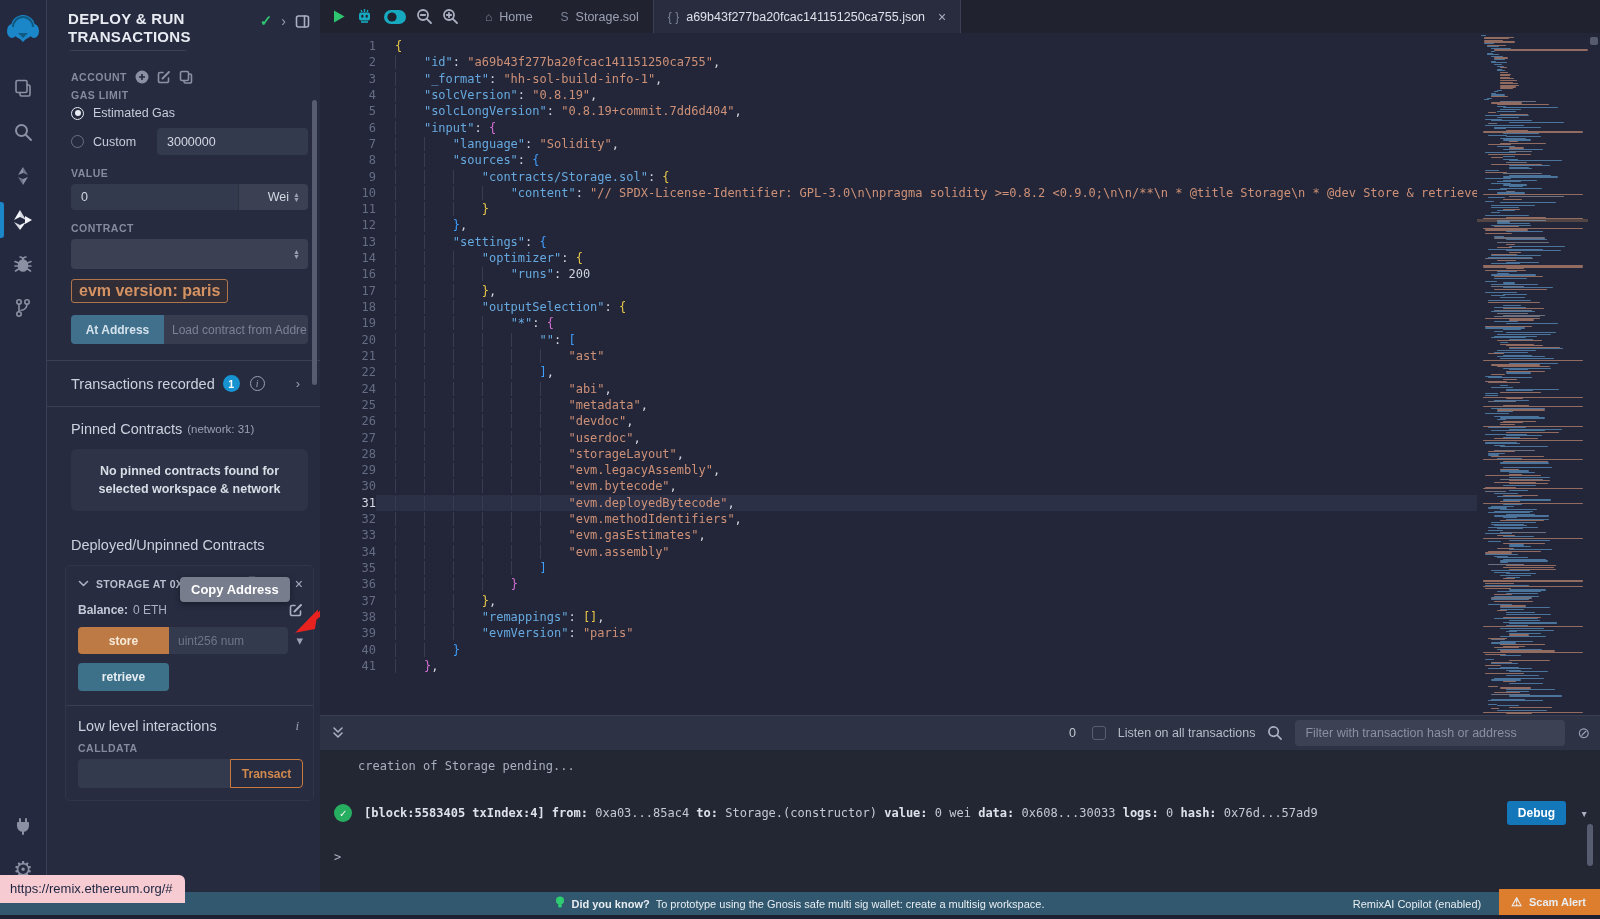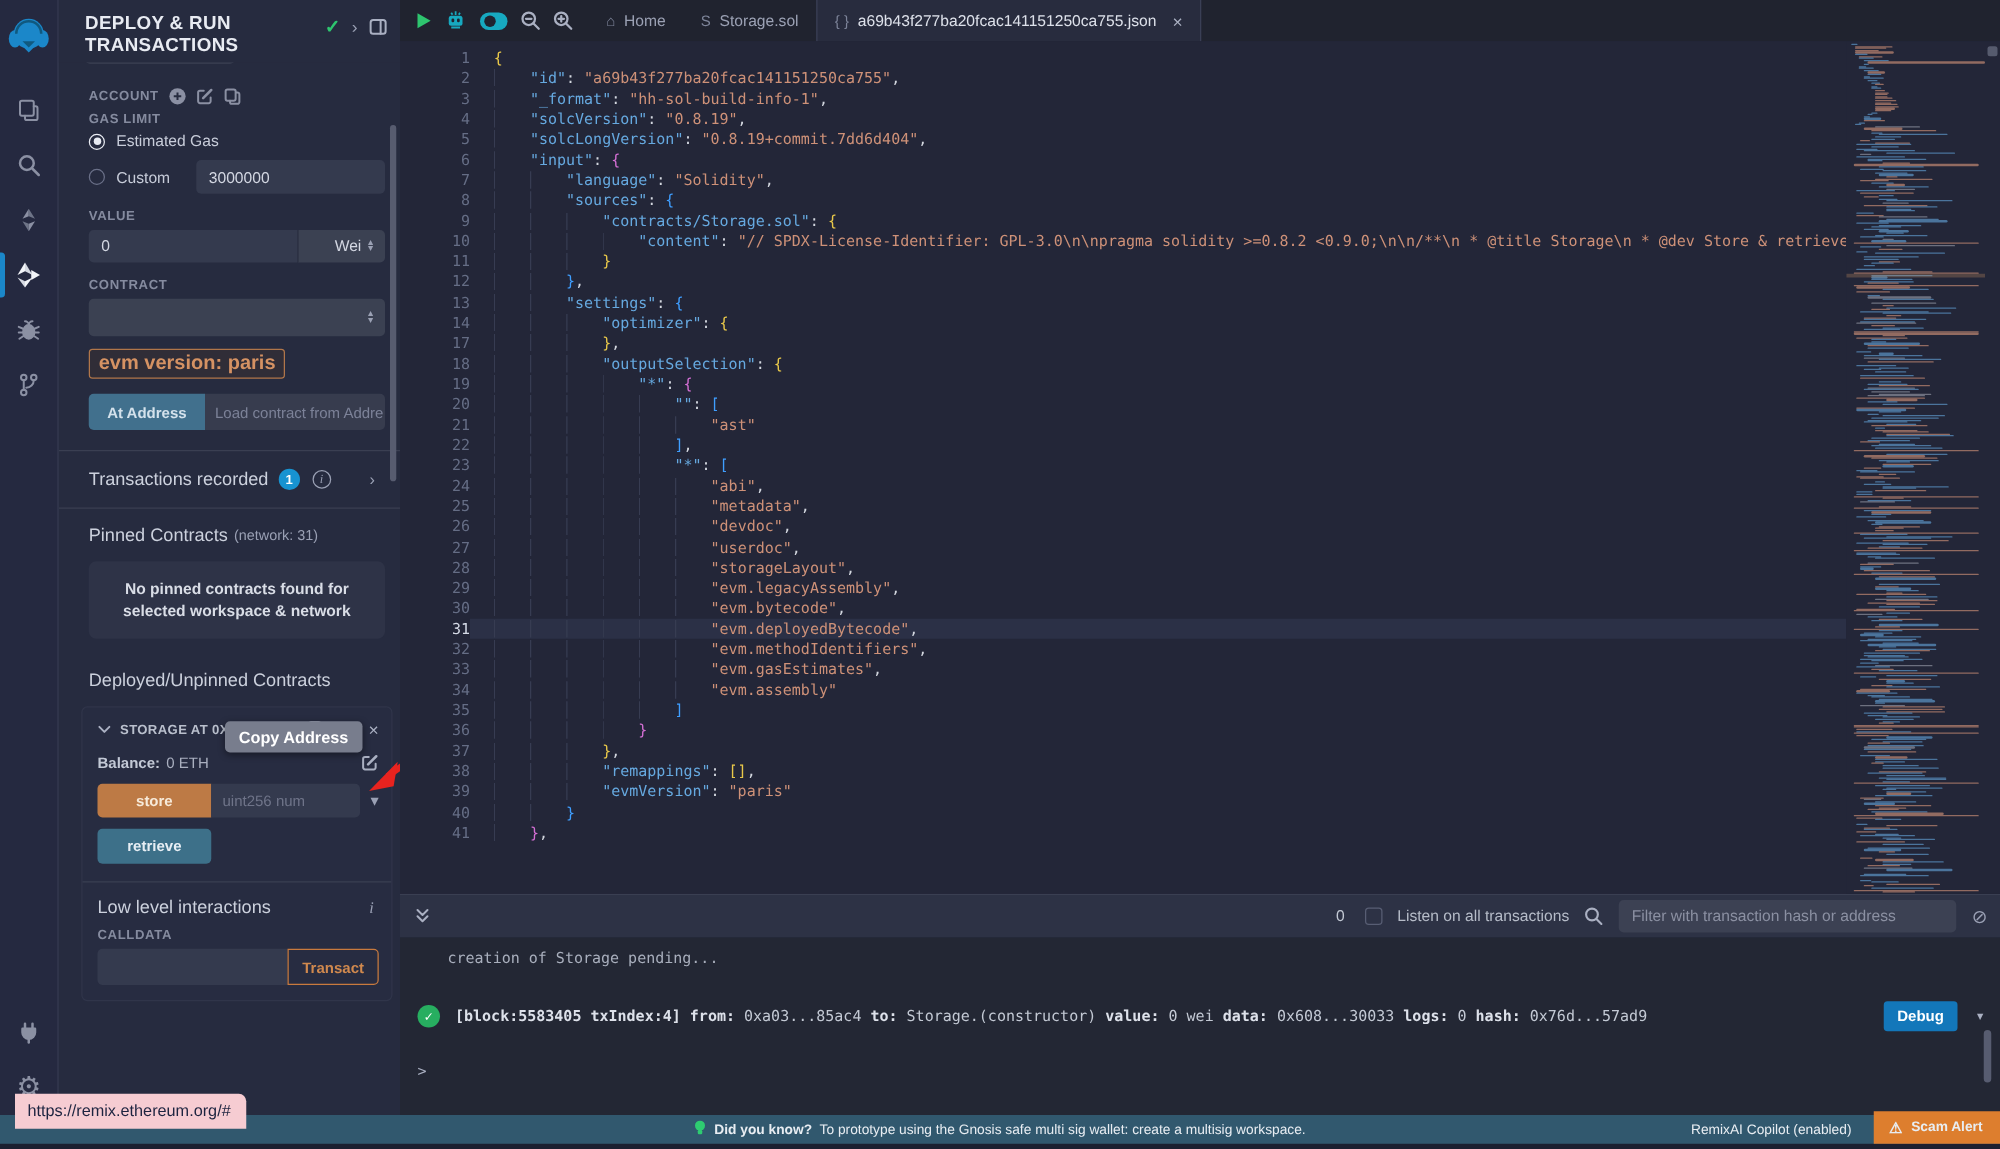--- a/index.html
+++ b/index.html
@@ -134,21 +134,21 @@
   
   .statusbar { height:23px; background:#31586e; display:flex; align-items:center; position:relative; flex:none; color:#e8edf2; font-size:11px; }
   .sb-center { position:absolute; left:0; right:0; display:flex; justify-content:center; align-items:center; gap:6px; }
   .sb-center b { font-weight:bold; }
   .bulb { color:#2ecc71; font-size:11px; }
   .sb-right { margin-left:auto; display:flex; align-items:center; height:100%; }
   .copilot { margin-right:18px; position:relative; z-index:2; }
   .scam { background:#dd7e2e; height:26px; margin-top:-3px; display:flex; align-items:center; gap:7px; padding:0 14px 0 12px; font-weight:bold; border-radius:0 0 0 0; position:relative; z-index:2; }
   .scam .warn { font-size:12px; }
   .bottom-strip { height:4px; background:#1c2030; flex:none; }
-  .url-tooltip { position:absolute; z-index:10; left:0; bottom:16px; background:#f6ccd2; color:#1d2440; font-size:13px; padding:6px 12px 7px 10px; border-radius:0 6px 0 0;margin-left:12px; }
+  .url-tooltip { position:absolute; z-index:10; left:0; bottom:16px; background:#f6ccd2; color:#1d2440; font-size:13px; padding:6px 12px 7px 10px; border-radius:0 6px 0 0; }
 
   svg.ic { stroke:#8b90a3; fill:none; stroke-width:1.6; stroke-linecap:round; stroke-linejoin:round; }
   svg.ic.light { stroke:#aab0c2; }
 </style>
 </head>
 <body>
 
 <div class="app">
   <div class="main-row">
 
@@ -426,27 +426,27 @@
             <div class="code-line"><span class="ln">5</span><span class="lc"><span class="ind">    </span><span class="tk k">"solcLongVersion"</span><span class="tk p">: </span><span class="tk s">"0.8.19+commit.7dd6d404"</span><span class="tk p">,</span></span></div>
             <div class="code-line"><span class="ln">6</span><span class="lc"><span class="ind">    </span><span class="tk k">"input"</span><span class="tk p">: </span><span class="tk b2">{</span></span></div>
             <div class="code-line"><span class="ln">7</span><span class="lc"><span class="ind">    </span><span class="ind">    </span><span class="tk k">"language"</span><span class="tk p">: </span><span class="tk s">"Solidity"</span><span class="tk p">,</span></span></div>
             <div class="code-line"><span class="ln">8</span><span class="lc"><span class="ind">    </span><span class="ind">    </span><span class="tk k">"sources"</span><span class="tk p">: </span><span class="tk b3">{</span></span></div>
             <div class="code-line"><span class="ln">9</span><span class="lc"><span class="ind">    </span><span class="ind">    </span><span class="ind">    </span><span class="tk k">"contracts/Storage.sol"</span><span class="tk p">: </span><span class="tk b1">{</span></span></div>
             <div class="code-line"><span class="ln">10</span><span class="lc"><span class="ind">    </span><span class="ind">    </span><span class="ind">    </span><span class="ind">    </span><span class="tk k">"content"</span><span class="tk p">: </span><span class="tk s">"// SPDX-License-Identifier: GPL-3.0\n\npragma solidity &gt;=0.8.2 &lt;0.9.0;\n\n/**\n * @title Storage\n * @dev Store &amp; retrieve value in a</span></span></div>
             <div class="code-line"><span class="ln">11</span><span class="lc"><span class="ind">    </span><span class="ind">    </span><span class="ind">    </span><span class="tk b1">}</span></span></div>
             <div class="code-line"><span class="ln">12</span><span class="lc"><span class="ind">    </span><span class="ind">    </span><span class="tk b3">}</span><span class="tk p">,</span></span></div>
             <div class="code-line"><span class="ln">13</span><span class="lc"><span class="ind">    </span><span class="ind">    </span><span class="tk k">"settings"</span><span class="tk p">: </span><span class="tk b3">{</span></span></div>
             <div class="code-line"><span class="ln">14</span><span class="lc"><span class="ind">    </span><span class="ind">    </span><span class="ind">    </span><span class="tk k">"optimizer"</span><span class="tk p">: </span><span class="tk b1">{</span></span></div>
+            <div class="code-line"><span class="ln">16</span><span class="lc"><span class="ind">    </span><span class="ind">    </span><span class="ind">    </span><span class="ind">    </span><span class="tk k">"runs"</span><span class="tk p">: </span><span class="tk n">200</span></span></div>
             <div class="code-line"><span class="ln">17</span><span class="lc"><span class="ind">    </span><span class="ind">    </span><span class="ind">    </span><span class="tk b1">}</span><span class="tk p">,</span></span></div>
             <div class="code-line"><span class="ln">18</span><span class="lc"><span class="ind">    </span><span class="ind">    </span><span class="ind">    </span><span class="tk k">"outputSelection"</span><span class="tk p">: </span><span class="tk b1">{</span></span></div>
             <div class="code-line"><span class="ln">19</span><span class="lc"><span class="ind">    </span><span class="ind">    </span><span class="ind">    </span><span class="ind">    </span><span class="tk k">"*"</span><span class="tk p">: </span><span class="tk b2">{</span></span></div>
             <div class="code-line"><span class="ln">20</span><span class="lc"><span class="ind">    </span><span class="ind">    </span><span class="ind">    </span><span class="ind">    </span><span class="ind">    </span><span class="tk k">""</span><span class="tk p">: </span><span class="tk b3">[</span></span></div>
             <div class="code-line"><span class="ln">21</span><span class="lc"><span class="ind">    </span><span class="ind">    </span><span class="ind">    </span><span class="ind">    </span><span class="ind">    </span><span class="ind">    </span><span class="tk s">"ast"</span></span></div>
             <div class="code-line"><span class="ln">22</span><span class="lc"><span class="ind">    </span><span class="ind">    </span><span class="ind">    </span><span class="ind">    </span><span class="ind">    </span><span class="tk b3">]</span><span class="tk p">,</span></span></div>
-            <div class="code-line"><span class="ln">23</span><span class="lc"><span class="ind">    </span><span class="ind">    </span><span class="ind">    </span><span class="ind">    </span><span class="ind">    </span><span class="tk k">"*"</span><span class="tk p">: </span><span class="tk b3">[</span></span></div>
             <div class="code-line"><span class="ln">24</span><span class="lc"><span class="ind">    </span><span class="ind">    </span><span class="ind">    </span><span class="ind">    </span><span class="ind">    </span><span class="ind">    </span><span class="tk s">"abi"</span><span class="tk p">,</span></span></div>
             <div class="code-line"><span class="ln">25</span><span class="lc"><span class="ind">    </span><span class="ind">    </span><span class="ind">    </span><span class="ind">    </span><span class="ind">    </span><span class="ind">    </span><span class="tk s">"metadata"</span><span class="tk p">,</span></span></div>
             <div class="code-line"><span class="ln">26</span><span class="lc"><span class="ind">    </span><span class="ind">    </span><span class="ind">    </span><span class="ind">    </span><span class="ind">    </span><span class="ind">    </span><span class="tk s">"devdoc"</span><span class="tk p">,</span></span></div>
             <div class="code-line"><span class="ln">27</span><span class="lc"><span class="ind">    </span><span class="ind">    </span><span class="ind">    </span><span class="ind">    </span><span class="ind">    </span><span class="ind">    </span><span class="tk s">"userdoc"</span><span class="tk p">,</span></span></div>
             <div class="code-line"><span class="ln">28</span><span class="lc"><span class="ind">    </span><span class="ind">    </span><span class="ind">    </span><span class="ind">    </span><span class="ind">    </span><span class="ind">    </span><span class="tk s">"storageLayout"</span><span class="tk p">,</span></span></div>
             <div class="code-line"><span class="ln">29</span><span class="lc"><span class="ind">    </span><span class="ind">    </span><span class="ind">    </span><span class="ind">    </span><span class="ind">    </span><span class="ind">    </span><span class="tk s">"evm.legacyAssembly"</span><span class="tk p">,</span></span></div>
             <div class="code-line"><span class="ln">30</span><span class="lc"><span class="ind">    </span><span class="ind">    </span><span class="ind">    </span><span class="ind">    </span><span class="ind">    </span><span class="ind">    </span><span class="tk s">"evm.bytecode"</span><span class="tk p">,</span></span></div>
             <div class="code-line active"><span class="ln">31</span><span class="lc"><span class="ind">    </span><span class="ind">    </span><span class="ind">    </span><span class="ind">    </span><span class="ind">    </span><span class="ind">    </span><span class="tk s">"evm.deployedBytecode"</span><span class="tk p">,</span></span></div>
             <div class="code-line"><span class="ln">32</span><span class="lc"><span class="ind">    </span><span class="ind">    </span><span class="ind">    </span><span class="ind">    </span><span class="ind">    </span><span class="ind">    </span><span class="tk s">"evm.methodIdentifiers"</span><span class="tk p">,</span></span></div>
             <div class="code-line"><span class="ln">33</span><span class="lc"><span class="ind">    </span><span class="ind">    </span><span class="ind">    </span><span class="ind">    </span><span class="ind">    </span><span class="ind">    </span><span class="tk s">"evm.gasEstimates"</span><span class="tk p">,</span></span></div>

